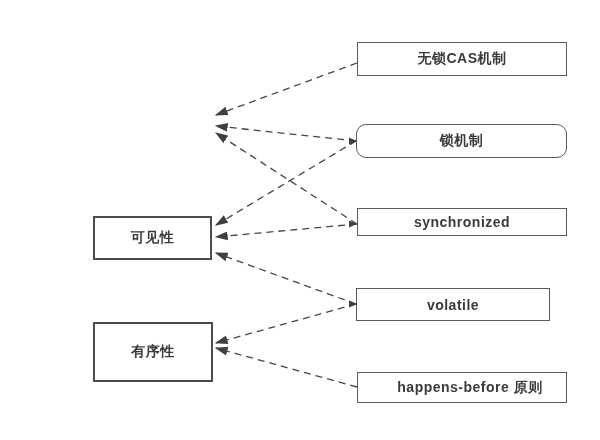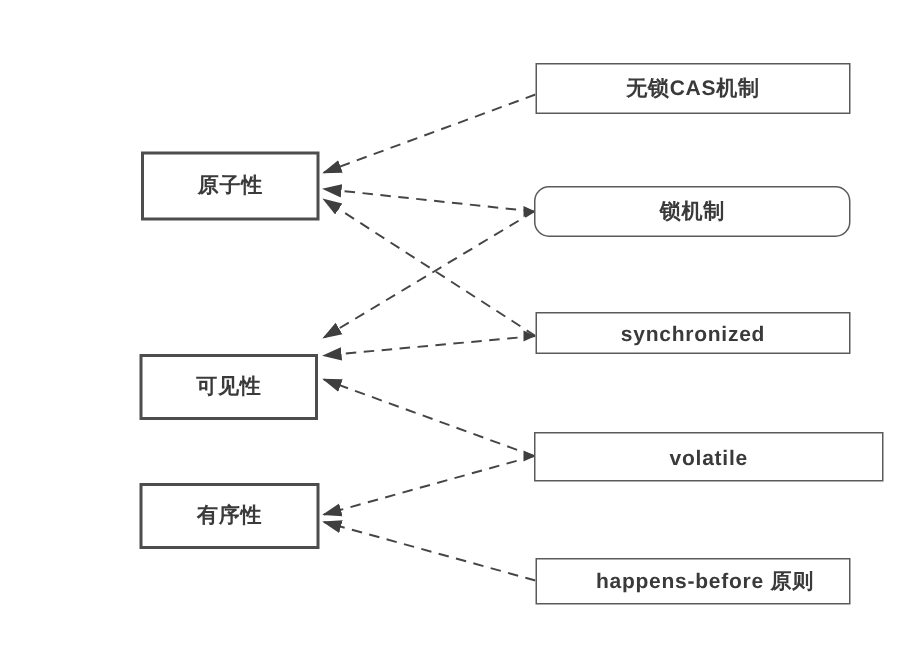--- a/index.html
+++ b/index.html
@@ -25,27 +25,27 @@
     font-size: 14px;
     font-weight: bold;
     letter-spacing: 0.5px;
     box-sizing: border-box;
     z-index: 2;
   }
   .node-left  { border: 2px solid #4d4d4d; }
   .node-right { border: 1.5px solid #5a5a5a; text-align: right; }
 
   .node-atomicity  { left: 94px;  top: 101px; width: 119px; height: 46px; }
-  .node-visibility { left: 93px;  top: 216px; width: 119px; height: 44px; margin-top: 20px; }
-  .node-ordering   { left: 93px;  top: 322px; width: 120px; height: 44px; text-align: right; }
+  .node-visibility { left: 93px;  top: 216px; width: 119px; height: 44px; }
+  .node-ordering   { left: 93px;  top: 322px; width: 120px; height: 60px; text-align: right; }
 
   .node-cas      { left: 357px; top: 42px;  width: 210px; height: 34px; }
   .node-lock     { left: 356px; top: 124px; width: 211px; height: 34px; border-radius: 10px; }
   .node-sync     { left: 357px; top: 208px; width: 210px; height: 28px; }
-  .node-volatile { left: 356px; top: 288px; width: 233px; height: 33px; }
+  .node-volatile { left: 356px; top: 288px; width: 194px; height: 33px; }
   .node-happens  { left: 357px; top: 372px; width: 210px; height: 31px; padding-left: 16px; }
 
   svg.connectors {
     position: absolute;
     left: 0; top: 0;
     width: 600px;
     height: 440px;
     z-index: 1;
   }
 </style>
@@ -70,23 +70,20 @@
         <line x1="356" y1="304" x2="216" y2="343" stroke="#454545" stroke-width="1.3" stroke-dasharray="7 5" marker-end="url(#arrow)"></line>
         <line x1="357" y1="387" x2="216" y2="348" stroke="#454545" stroke-width="1.3" stroke-dasharray="7 5" marker-end="url(#arrow)"></line>
       </g>
     <g id="edge-convergence-arrows">
         <path d="M357,141 L349,137.4 L349,144.6 Z" fill="#3f3f3f"></path>
         <path d="M357,224 L349,220.4 L349,227.6 Z" fill="#3f3f3f"></path>
         <path d="M357,304 L349,300.4 L349,307.6 Z" fill="#3f3f3f"></path>
       </g>
   </svg>
 
-  <div class="node node-left node-atomicity">
-    <span>原子性</span>
-  </div>
   <div class="node node-left node-visibility">
     <span>可见性</span>
   </div>
   <div class="node node-left node-ordering">
     <span>有序性</span>
   </div>
 
   <div class="node node-right node-cas">
     <span>无锁CAS机制</span>
   </div>

